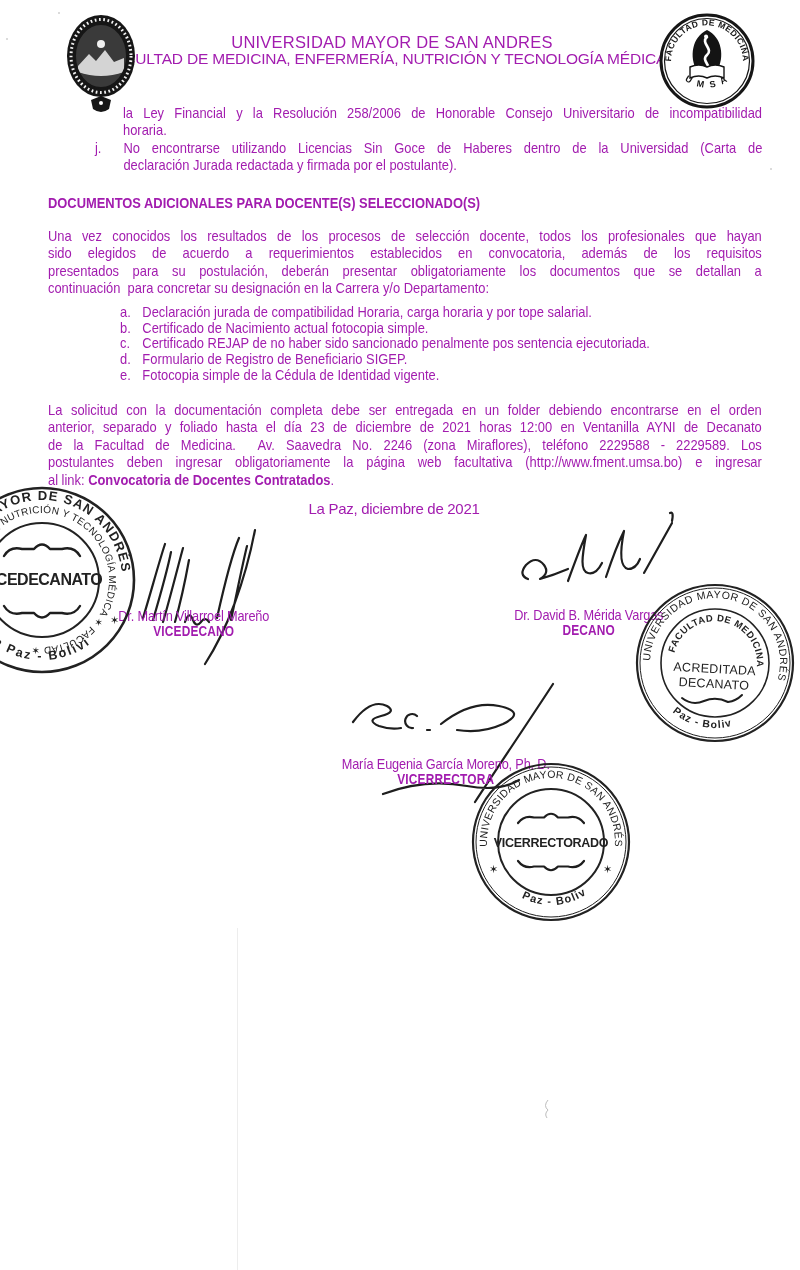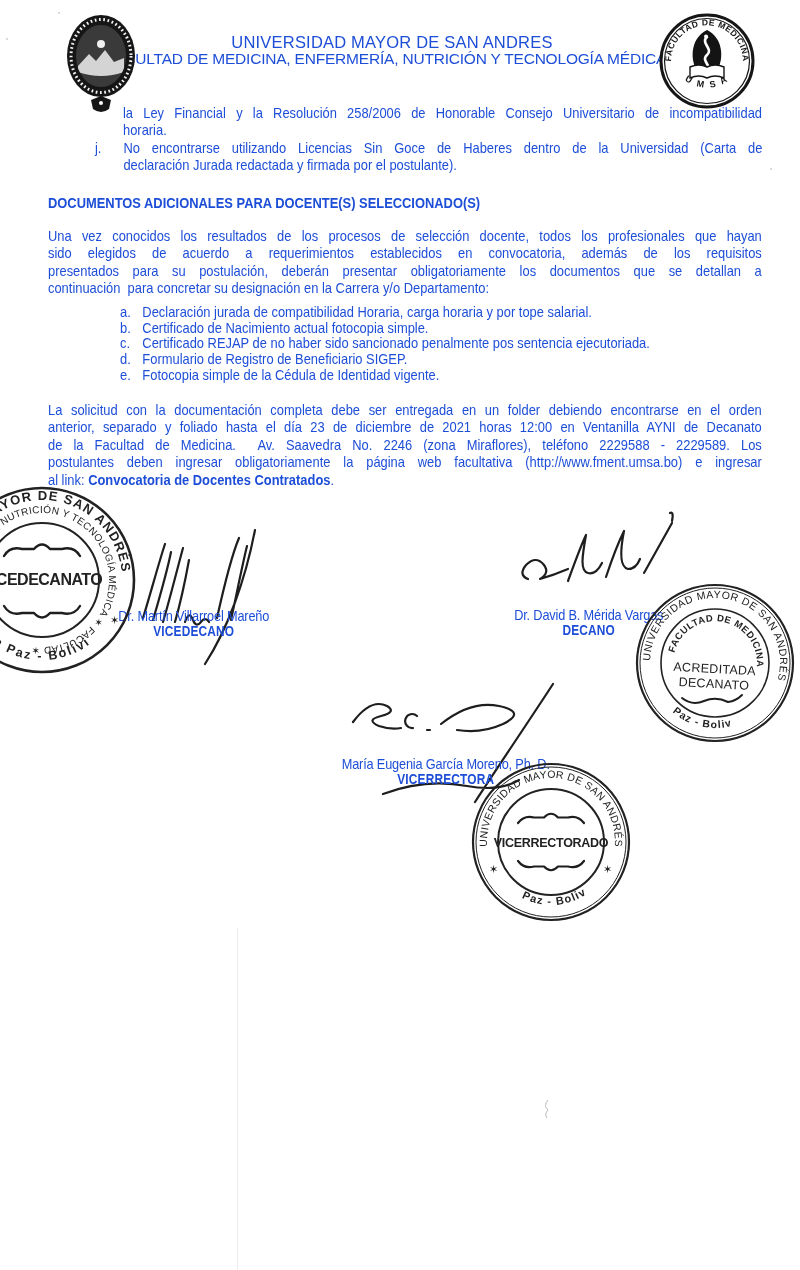--- a/index.html
+++ b/index.html
@@ -1,18 +1,18 @@
 <!DOCTYPE html>
 <html><head>
 <meta charset="utf-8">
 <style>
   html,body{margin:0;padding:0;background:#9a9a9a;}
   .page{
     position:relative;width:800px;height:1270px;background:#ffffff;
-    overflow:hidden;font-family:"Liberation Sans",sans-serif;color:#1d4ed8;
+    overflow:hidden;font-family:"Liberation Sans",sans-serif;color:#a21caf;
   }
   .abs{position:absolute;}
   
   .hdr1{left:0;top:33px;width:784px;text-align:center;font-size:16.5px;letter-spacing:.2px;}
   .hdr2{left:0;top:50px;width:772px;text-align:center;font-size:15.5px;letter-spacing:-.2px;}
   
   .col{transform:scaleX(.86);transform-origin:0 0;font-size:15px;line-height:17.4px;}
   .jl{text-align:justify;text-align-last:justify;white-space:pre-wrap;}
   .jend{text-align:left;white-space:pre-wrap;}
   .contp{left:123px;top:104px;width:743px;}
@@ -123,20 +123,21 @@
   </div>
 
   <div class="abs col para2">
     <div class="jl">La solicitud con la documentación completa debe ser entregada en un folder debiendo encontrarse en el orden</div>
     <div class="jl">anterior, separado y foliado hasta el día 23 de diciembre de 2021 horas 12:00 en Ventanilla AYNI de Decanato</div>
     <div class="jl">de la Facultad de Medicina.  Av. Saavedra No. 2246 (zona Miraflores), teléfono 2229588 - 2229589. Los</div>
     <div class="jl">postulantes deben ingresar obligatoriamente la página web facultativa (http://www.fment.umsa.bo) e ingresar</div>
     <div class="jend"><span>al link: </span><b>Convocatoria de Docentes Contratados</b><span>.</span></div>
   </div>
 
+  <div class="abs dateline">La Paz, diciembre de 2021</div>
 
   <svg class="abs ink" style="left:105px;top:522px;" width="180" height="148" viewBox="0 0 180 148">
     <path stroke-width="2.2" d="M 38,96 C 46,70 54,40 60,22 M 48,98 C 58,64 64,40 66,30 M 58,100 C 64,80 72,48 78,26 M 70,100 C 74,86 80,60 84,38 M 80,100 q 4,-12 8,-2 q 3,8 8,2 q 4,-6 8,0 M 112,96 C 120,60 128,30 134,16 M 126,98 C 132,70 138,40 142,24 M 150,8 C 140,60 122,108 100,142"></path>
   </svg>
 
   <svg class="abs ink" style="left:494px;top:503px;" width="190" height="114" viewBox="0 0 190 114">
     <path stroke-width="2.2" d="M 34,76 q -10,-4 -2,-14 q 10,-10 18,0 q 6,8 -4,14 q 14,-4 28,-10 M 74,78 C 82,56 88,40 92,32 M 92,32 C 88,54 86,68 94,70 q 8,2 14,-10 M 112,74 C 120,50 126,36 130,28 M 130,28 C 126,48 126,64 134,66 q 8,0 12,-10 M 150,70 C 160,52 170,34 178,20 M 176,10 q 4,-2 2,8"></path>
   </svg>
 
   <svg class="abs ink" style="left:325px;top:676px;" width="285" height="138" viewBox="0 0 285 138">

